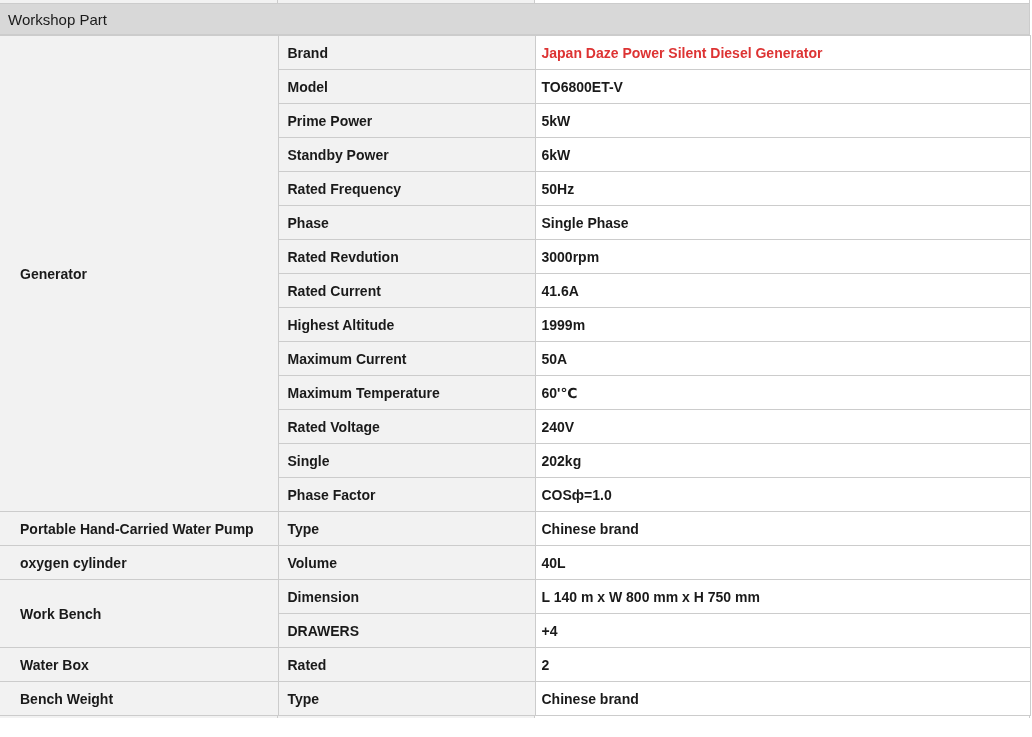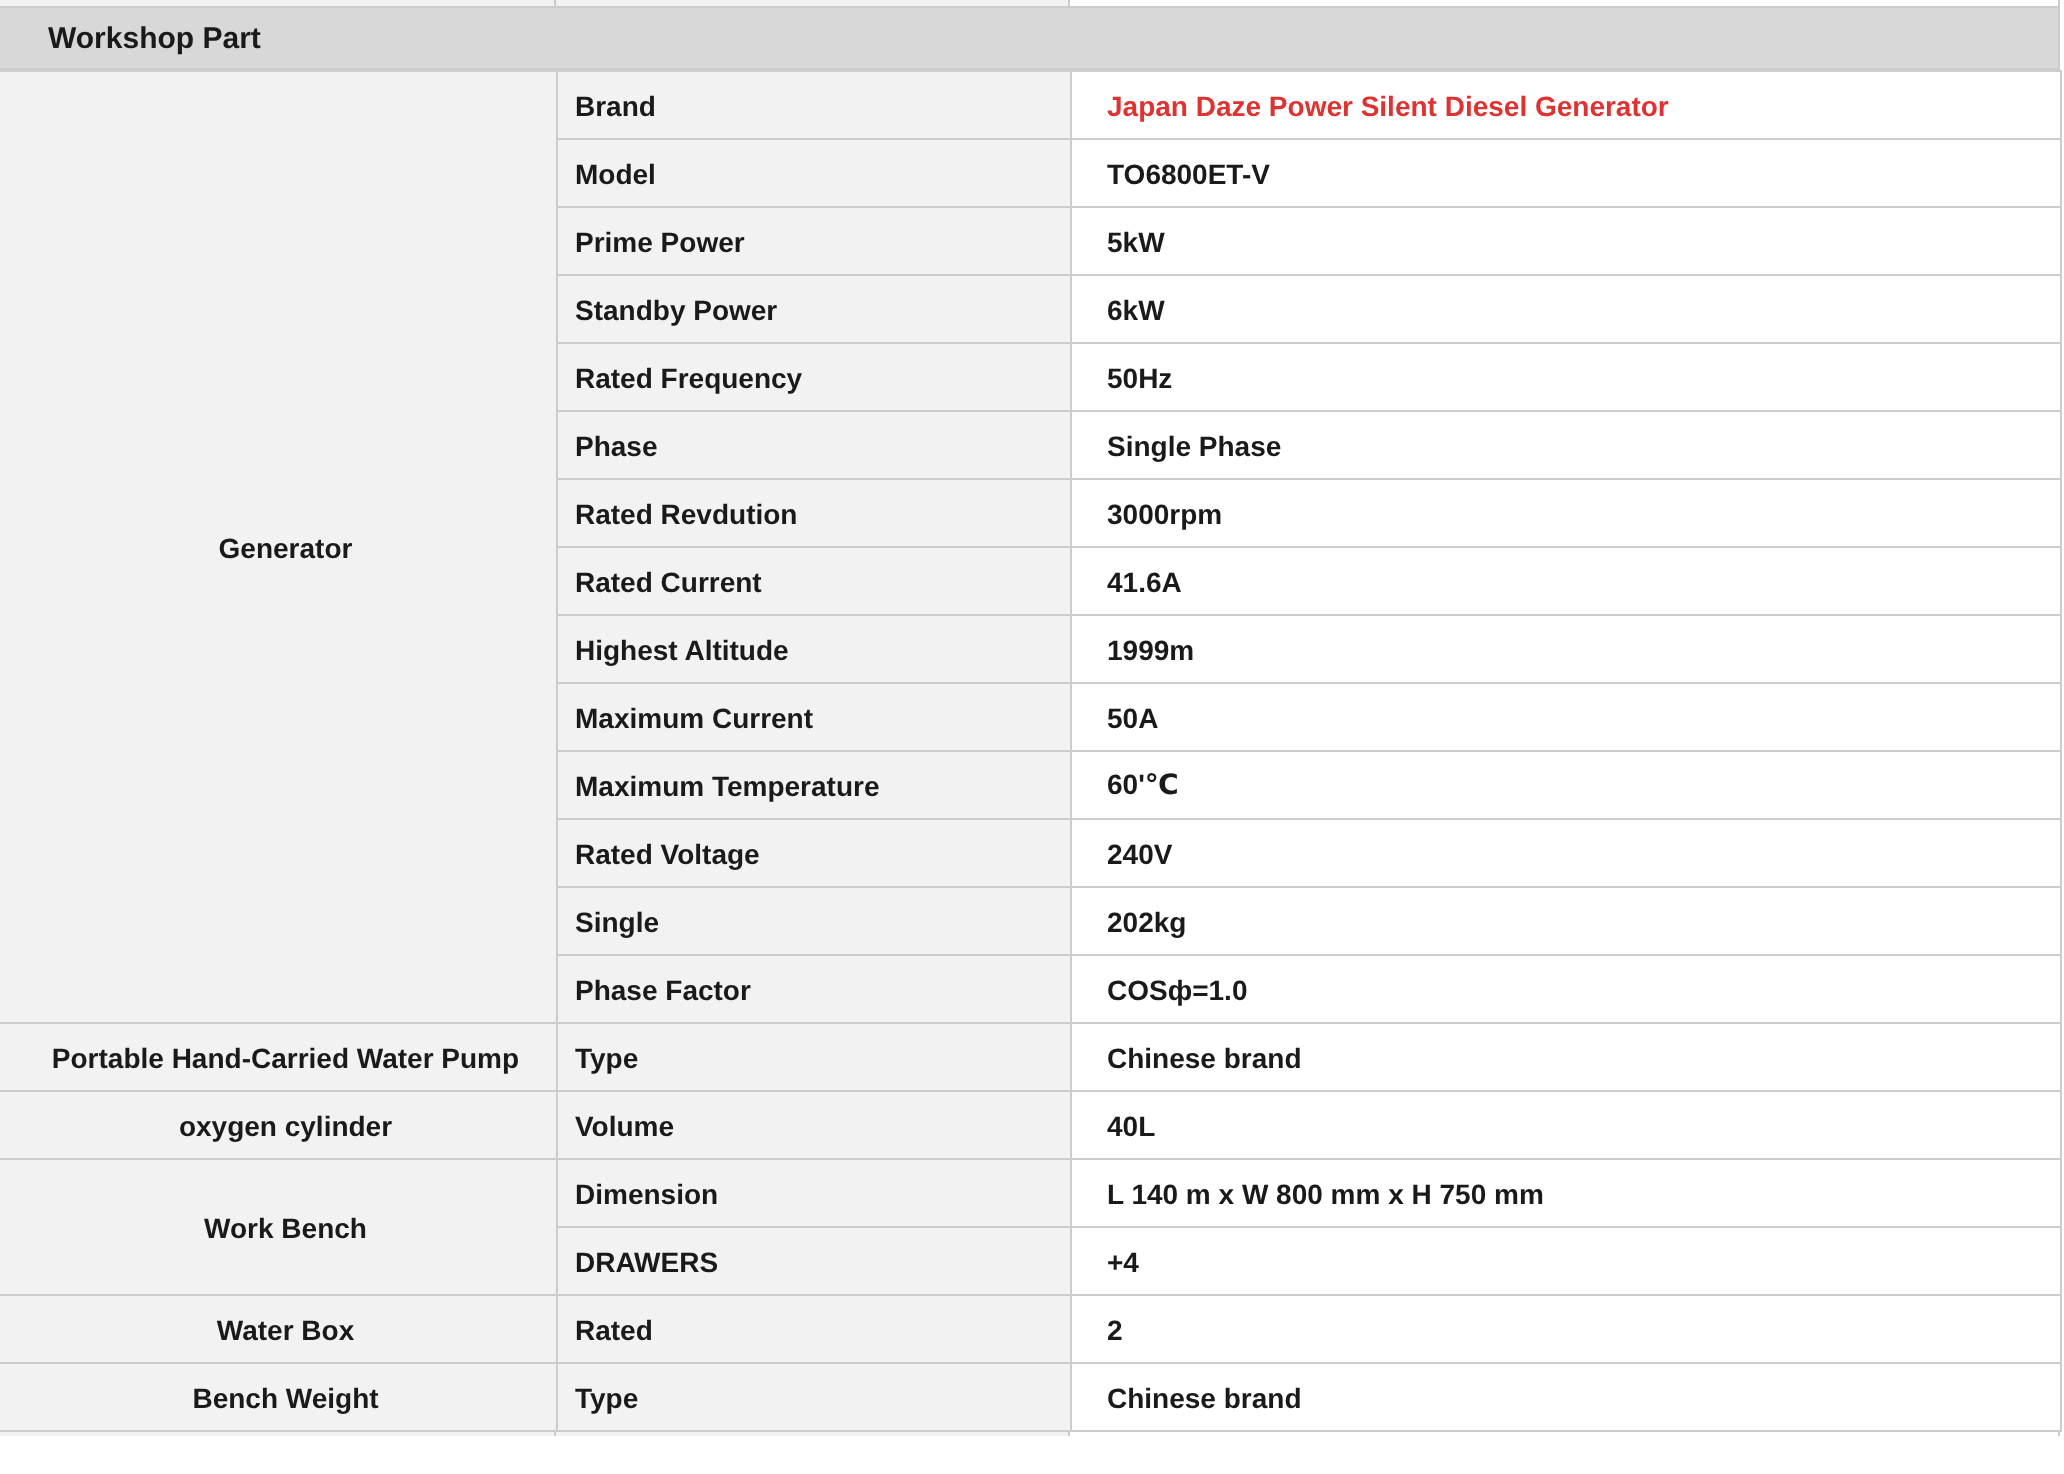--- a/index.html
+++ b/index.html
@@ -27,23 +27,23 @@
   }
   .top-sliver .c1{width:278px;background:var(--cell-bg);border-right:1px solid var(--border);}
   .top-sliver .c2{width:257px;background:var(--cell-bg);border-right:1px solid var(--border);}
   .top-sliver .c3{flex:1;background:var(--value-bg);border-right:1px solid var(--border);}
 
   .table-title{
     width:1030px;height:31px;
     background:var(--header-bg);
     border-right:1px solid var(--border);
     border-bottom:1px solid var(--border);
-    font-size:15px;font-weight:bold;
+    font-size:15px;font-weight:normal;
     display:flex;align-items:center;
-    padding-left:24px;
+    padding-left:8px;
   }
   table{
     border-collapse:collapse;
     table-layout:fixed;
     width:1030px;
   }
   col.c1{width:278px;}
   col.c2{width:257px;}
   col.c3{width:495px;}
   td{
@@ -51,31 +51,30 @@
     height:34px;
     font-size:14px;
     vertical-align:middle;
     overflow:hidden;
     white-space:nowrap;
     font-weight:bold;
   }
   td.cat{
     background:var(--cell-bg);
     font-weight:bold;
-    padding-left:8px;
+    padding-left:20px;
     border-left:none;
-    text-align:center;
   }
   td.attr{
     background:var(--cell-bg);
     padding-left:9px;
   }
   td.val{
     background:var(--value-bg);
-    padding-left:18px;
+    padding-left:6px;
   }
   td.val.highlight{
     color:var(--highlight);
     font-weight:bold;
   }
   
   .bottom-sliver{
     display:flex;height:2px;width:1030px;
   }
   .bottom-sliver .c1{width:278px;background:var(--cell-bg);border-right:1px solid var(--border);}

